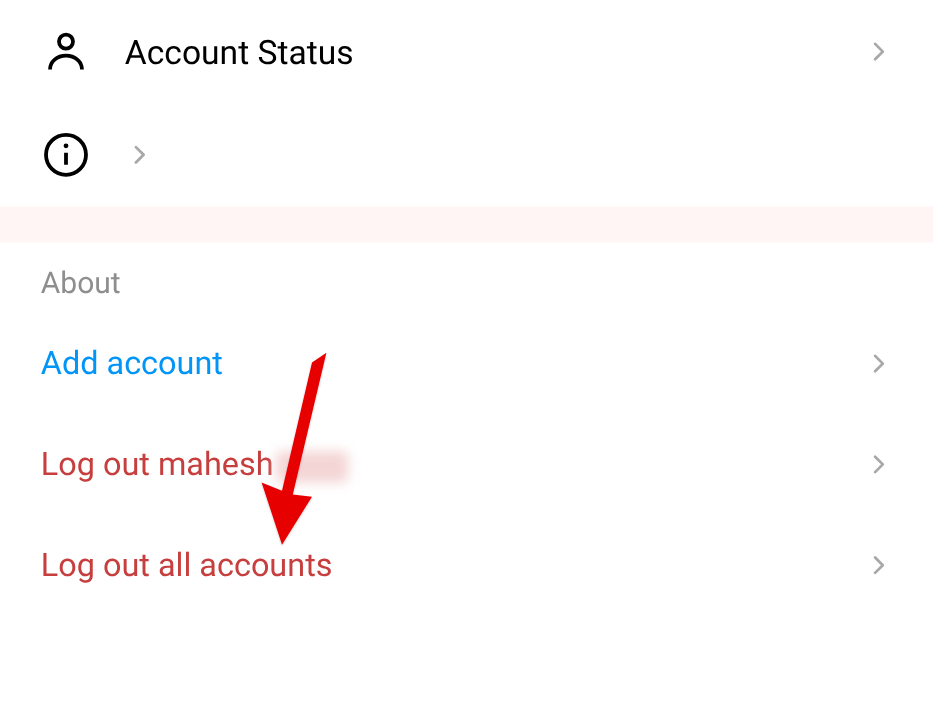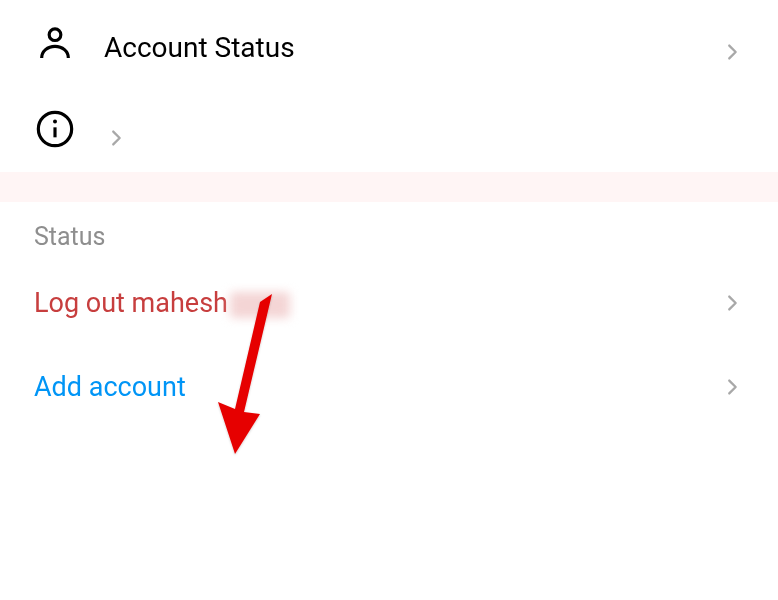--- a/index.html
+++ b/index.html
@@ -9,21 +9,21 @@
     }
     body {
       font-family: -apple-system, BlinkMacSystemFont, 'Segoe UI', Roboto, Arial, sans-serif;
       background: #ffffff;
       width: 778px;
       height: 600px;
       overflow: hidden;
     }
     .settings-item {
       display: flex;
-      align-items: flex-end;
+      align-items: center;
       padding: 22px 34px;
       cursor: pointer;
     }
     .settings-item .icon {
       width: 42px;
       height: 42px;
       margin-right: 28px;
       display: flex;
       align-items: center;
       justify-content: center;
@@ -115,42 +115,50 @@
     </span>
     <span class="chevron">
       <svg viewBox="0 0 24 24" width="22" height="22" fill="none" stroke="#a8a8a8" stroke-width="2.5" stroke-linecap="round" stroke-linejoin="round">
         <polyline points="9 5 16 12 9 19"></polyline>
       </svg>
     </span>
   </div>
 
   <div class="section-divider"></div>
 
-  <div class="section-header">Status</div>
+  <div class="section-header">About</div>
+
+  <div class="login-item">
+    <span class="label label-blue">Add account</span>
+    <span class="chevron">
+      <svg viewBox="0 0 24 24" width="22" height="22" fill="none" stroke="#a8a8a8" stroke-width="2.5" stroke-linecap="round" stroke-linejoin="round">
+        <polyline points="9 5 16 12 9 19"></polyline>
+      </svg>
+    </span>
+  </div>
 
   <div class="login-item">
     <span class="label label-red">
       <span>Log out mahesh</span><span class="blur-patch"></span>
     </span>
     <span class="chevron">
       <svg viewBox="0 0 24 24" width="22" height="22" fill="none" stroke="#a8a8a8" stroke-width="2.5" stroke-linecap="round" stroke-linejoin="round">
         <polyline points="9 5 16 12 9 19"></polyline>
       </svg>
     </span>
   </div>
 
   <div class="login-item">
-    <span class="label label-blue">Add account</span>
+    <span class="label label-red">Log out all accounts</span>
     <span class="chevron">
       <svg viewBox="0 0 24 24" width="22" height="22" fill="none" stroke="#a8a8a8" stroke-width="2.5" stroke-linecap="round" stroke-linejoin="round">
         <polyline points="9 5 16 12 9 19"></polyline>
       </svg>
     </span>
   </div>
-
 
 </div>
 
 <div class="arrow-annotation">
   <svg width="100" height="170" viewBox="0 0 100 170">
     <defs>
       <filter id="shadow" x="-20%" y="-20%" width="140%" height="140%">
         <feDropShadow dx="0" dy="1" stdDeviation="1" flood-opacity="0.2"></feDropShadow>
       </filter>
     </defs>

